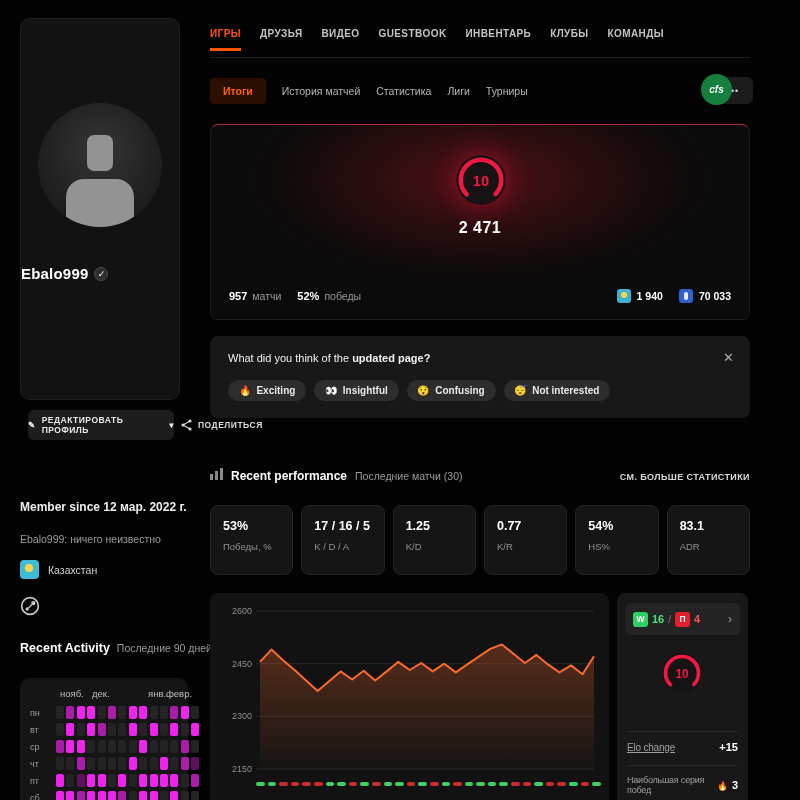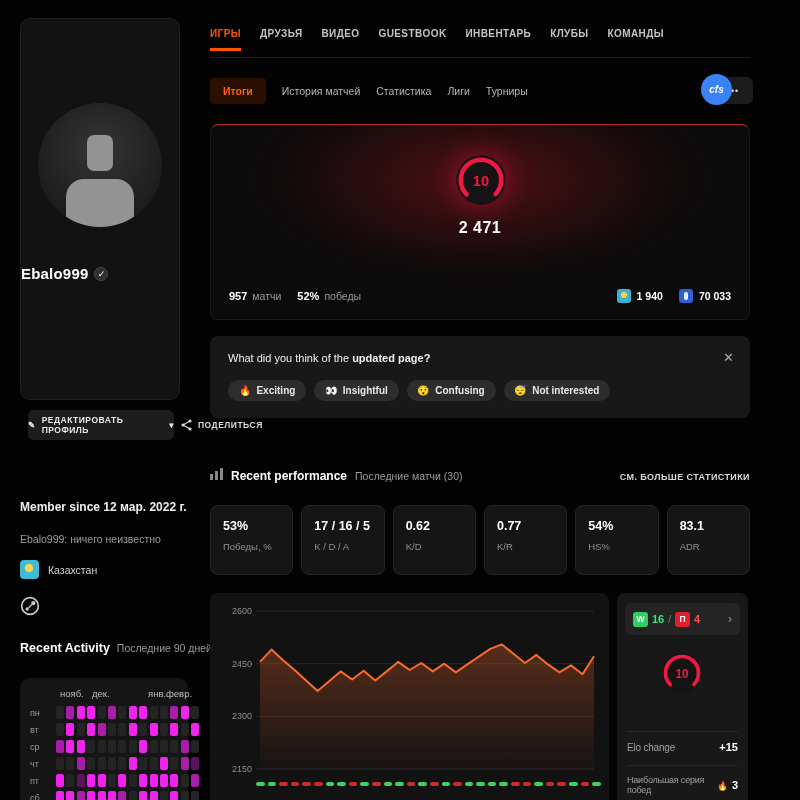--- a/index.html
+++ b/index.html
@@ -47,21 +47,21 @@
     padding-bottom:12px;cursor:pointer;white-space:nowrap;}
   .nav-tab.active{color:#ff5500;}
   .nav-tab.active::after{content:"";position:absolute;left:0;right:0;bottom:0;height:3px;background:#ff5500;}
   .sub-nav{left:210px;top:76px;width:470px;height:30px;display:flex;gap:16px;align-items:center;}
   .sub-tab{font-size:10.5px;color:#b5b5b5;cursor:pointer;white-space:nowrap;}
   .sub-tab.active{color:#ff5e17;font-weight:bold;background:rgba(255,85,0,.16);
     padding:7px 13px;border-radius:4px;}
   .game-widget{left:701px;top:74px;width:52px;height:32px;}
   .more-pill{position:absolute;right:0;top:3px;width:40px;height:27px;background:#1c1c1c;border-radius:6px;
     display:flex;align-items:center;justify-content:center;color:#d8d8d8;font-size:9px;letter-spacing:1px;cursor:pointer;}
-  .cfs-circle{position:absolute;left:0;top:0;width:31px;height:31px;border-radius:50%;background:#3b82f6;
+  .cfs-circle{position:absolute;left:0;top:0;width:31px;height:31px;border-radius:50%;background:#15803d;
     display:flex;align-items:center;justify-content:center;color:#fff;font-size:10px;font-weight:bold;
     font-style:italic;z-index:2;cursor:pointer;text-align:center;}
 
   
   .elo-card{left:210px;top:124px;width:540px;height:196px;border-radius:8px;background:
     radial-gradient(ellipse 60% 75% at 50% 28%,rgba(185,25,35,.38),rgba(60,8,10,.12) 60%,transparent 75%),#0b0b0b;
     border:1px solid #1c1c1c;border-top:1px solid rgba(235,45,70,.75);}
   .lvl-badge{filter:drop-shadow(0 0 14px rgba(242,18,66,.55));}
   .elo-value{position:absolute;left:0;top:94px;width:100%;text-align:center;font-size:16px;
     font-weight:bold;color:#fff;letter-spacing:.5px;}
@@ -369,21 +369,21 @@
   <div class="abs stat-cards">
       <div class="stat-card">
         <div class="v">53%</div>
         <div class="l">Победы, %</div>
       </div>
       <div class="stat-card">
         <div class="v">17 / 16 / 5</div>
         <div class="l">K / D / A</div>
       </div>
       <div class="stat-card">
-        <div class="v">0.62</div>
+        <div class="v">1.25</div>
         <div class="l">K/D</div>
       </div>
       <div class="stat-card">
         <div class="v">0.77</div>
         <div class="l">K/R</div>
       </div>
       <div class="stat-card">
         <div class="v">54%</div>
         <div class="l">HS%</div>
       </div>
@@ -454,21 +454,21 @@
       <span class="wl-badge l">П</span>
       <span class="wl-num l">4</span>
       <span class="wl-chev">›</span>
     </div>
     <svg width="44" height="44" viewBox="0 0 48 48" style="position:absolute;left:43px;top:58px;">
       <circle cx="24" cy="24" r="22" fill="#141414"></circle>
       <circle cx="24" cy="24" r="18" fill="none" stroke="#f21843" stroke-width="4" stroke-linecap="round" stroke-dasharray="84 29.1" transform="rotate(135 24 24)"></circle>
       <text x="24" y="29" text-anchor="middle" fill="#f21843" font-size="13" font-weight="bold">10</text>
     </svg>
     <div class="sum-row" style="top:138px;">
-      <span class="sum-label" style="font-size:10px;">Elo change</span>
+      <span class="sum-label" style="font-size:10px;text-decoration:underline;">Elo change</span>
       <span class="sum-val">+15</span>
     </div>
     <div class="sum-row" style="top:172px;">
       <span class="sum-label">Наибольшая серия побед</span>
       <span class="sum-val">
         <span class="em">🔥</span>
         <span>3</span>
       </span>
     </div>
   </div>

